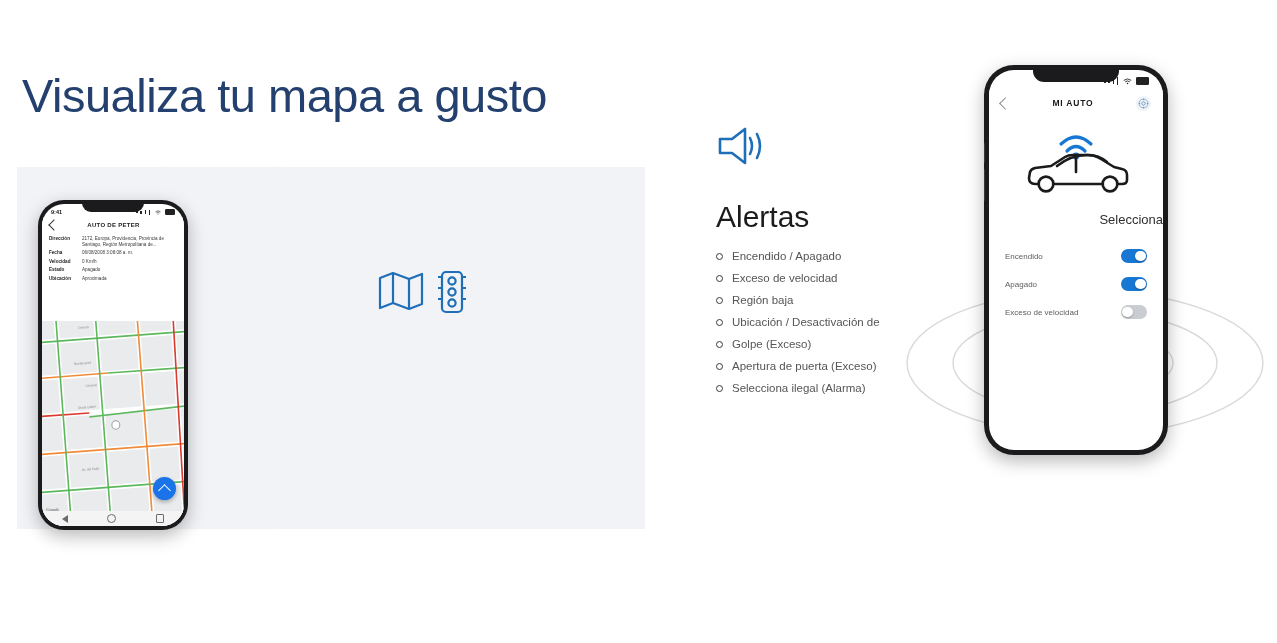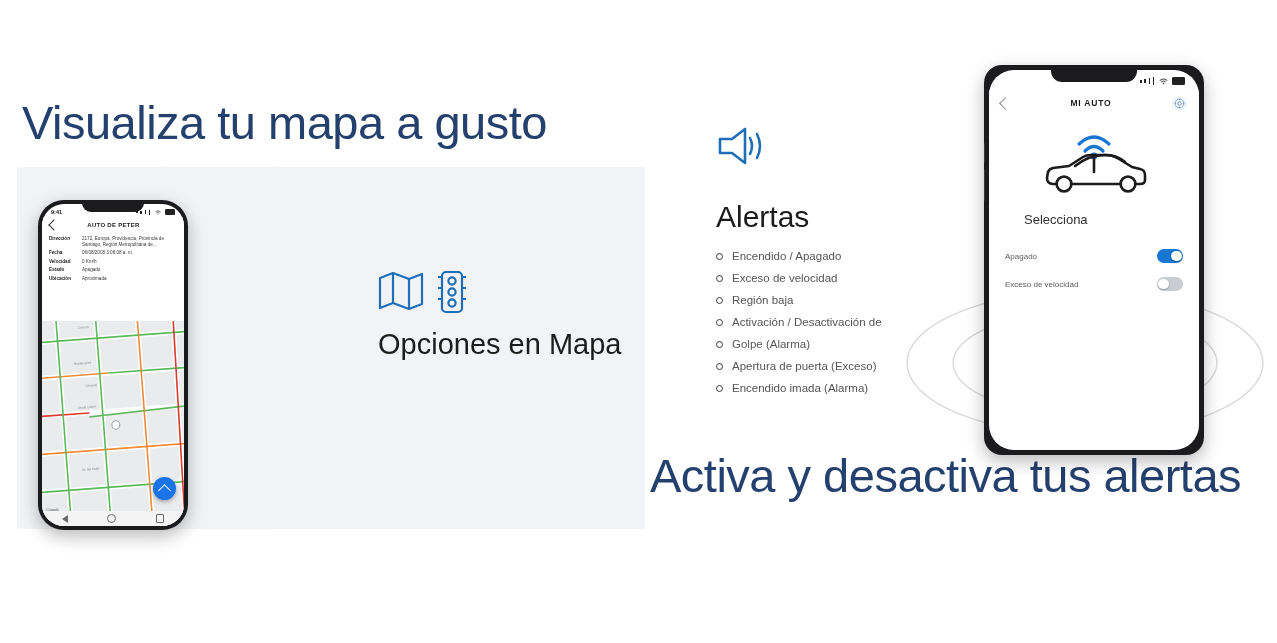--- a/index.html
+++ b/index.html
@@ -8,21 +8,21 @@
     font-family:"Liberation Sans",sans-serif;
     overflow:hidden;position:relative;
   }
   .stage{position:absolute;left:0;top:0;width:1277px;height:643px;}
 
   
   .big-heading{
     position:absolute;color:#24406e;font-weight:400;
     font-family:"Liberation Sans",sans-serif;white-space:nowrap;
   }
-  #h-left{left:22px;top:95px;font-size:47px;letter-spacing:-0.5px;}
+  #h-left{left:22px;top:68px;font-size:47px;letter-spacing:-0.5px;}
   #h-right{left:650px;top:448px;font-size:47px;letter-spacing:-0.5px;}
 
   
   .card{
     position:absolute;left:17px;top:167px;width:628px;height:362px;
     background:#f1f3f7;
   }
 
   
   .phone{position:absolute;background:#1b1b1d;border-radius:26px;
@@ -96,35 +96,35 @@
        margin-right:9px;flex:none;}
 
   #feat-map{left:378px;top:270px;}
   #feat-map .feat-title{font-size:29px;}
   #feat-alerts{left:716px;top:126px;}
   #feat-alerts .feat-title{font-size:30px;margin-top:30px;margin-bottom:16px;}
   #feat-alerts .bullets li{margin-bottom:10px;align-items:center;}
 
   
   .ripples{position:absolute;left:905px;top:268px;width:360px;height:190px;z-index:0;}
-  #phoneC{left:984px;top:65px;width:220px;height:390px;border-radius:18px;z-index:2;}
+  #phoneC{left:984px;top:65px;width:184px;height:390px;border-radius:30px;z-index:2;}
   #phoneC .bezel{left:5px;top:5px;right:5px;bottom:5px;border-radius:25px;}
   #phoneC .notch{width:86px;height:17px;border-bottom-left-radius:11px;border-bottom-right-radius:11px;}
   #phoneC .statusbar{padding:5px 14px 0 14px;font-size:7px;height:17px;justify-content:flex-end;}
   .side-btn{position:absolute;left:-1.5px;background:#3a3a3c;width:2.5px;border-radius:2px;}
   .c-appbar{position:absolute;top:20px;left:0;width:100%;height:26px;display:flex;
        align-items:center;padding:0 12px;box-sizing:border-box;background:#fff;z-index:4;}
   .c-title{flex:1;text-align:center;font-size:8.5px;font-weight:700;color:#1b1b1b;letter-spacing:.8px;}
   .c-chev{width:8px;height:8px;border-left:1.4px solid #8b8b8b;border-bottom:1.4px solid #8b8b8b;
        transform:rotate(45deg);}
   .gear-circ{width:15px;height:15px;border-radius:50%;background:#eef3f8;
        display:flex;align-items:center;justify-content:center;}
   .car-wrap{position:absolute;top:52px;left:0;width:100%;display:flex;justify-content:center;}
-  .sel-label{position:absolute;top:142px;width:100%;text-align:left;font-size:13px;
-       color:#2f2f2f;font-weight:400;margin-left:35px;}
+  .sel-label{position:absolute;top:142px;width:100%;text-align:right;font-size:13px;
+       color:#2f2f2f;font-weight:400;}
   .toggles{position:absolute;top:172px;left:0;width:100%;box-sizing:border-box;padding:0 16px;}
   .trow{display:flex;align-items:center;justify-content:space-between;height:28px;}
   .tlabel{font-size:8px;color:#5c5c5c;}
   .tsw{width:26px;height:13.5px;border-radius:8px;position:relative;flex:none;}
   .tsw.on{background:#1877d2;}
   .tsw.off{background:#c9ccd1;}
   .tsw .knob{position:absolute;top:1.4px;width:10.8px;height:10.8px;border-radius:50%;background:#fff;
        box-shadow:0 1px 2px rgba(0,0,0,.28);}
   .tsw.on .knob{right:1.4px;}
   .tsw.off .knob{left:1.4px;}
@@ -333,21 +333,20 @@
         <g fill="none" stroke="#1e6fb8" stroke-width="2.2" stroke-linejoin="round">
           <rect x="8" y="2" width="20" height="40" rx="4"></rect>
           <circle cx="18" cy="11" r="3.6"></circle>
           <circle cx="18" cy="22" r="3.6"></circle>
           <circle cx="18" cy="33" r="3.6"></circle>
           <path d="M4 7 L8 7 M4 18 L8 18 M4 29 L8 29"></path>
           <path d="M28 7 L32 7 M28 18 L32 18 M28 29 L32 29"></path>
         </g>
       </svg>
     </div>
-    <div class="feat-title">Opciones en Mapa</div>
   </div>
 
   <div class="feature" id="feat-alerts">
     <svg width="50" height="40" viewBox="0 0 50 40">
       <g fill="none" stroke="#1e6fb8" stroke-width="2.6" stroke-linejoin="round" stroke-linecap="round">
         <path d="M4 13 L16 13 L29 3 L29 37 L16 27 L4 27 Z"></path>
         <path d="M34 12 Q38 20 34 28"></path>
         <path d="M41 8 Q47 20 41 32"></path>
       </g>
     </svg>
@@ -360,33 +359,33 @@
       <li>
           <span class="bl"></span>
           <span>Exceso de velocidad</span>
         </li>
       <li>
           <span class="bl"></span>
           <span>Región baja</span>
         </li>
       <li>
           <span class="bl"></span>
-          <span>Activación / Desactivación de</span>
-        </li>
-      <li>
-          <span class="bl"></span>
-          <span>Golpe (Alarma)</span>
+          <span>Ubicación / Desactivación de</span>
+        </li>
+      <li>
+          <span class="bl"></span>
+          <span>Golpe (Exceso)</span>
         </li>
       <li>
           <span class="bl"></span>
           <span>Apertura de puerta (Exceso)</span>
         </li>
       <li>
           <span class="bl"></span>
-          <span>Encendido imada (Alarma)</span>
+          <span>Selecciona ilegal (Alarma)</span>
         </li>
     </ul>
   </div>
 
   <svg class="ripples" viewBox="0 0 360 190">
     <g fill="none" stroke="#d9d9d9" stroke-width="1.4">
       <ellipse cx="180" cy="95" rx="178" ry="72"></ellipse>
       <ellipse cx="180" cy="95" rx="132" ry="52"></ellipse>
       <ellipse cx="180" cy="95" rx="88" ry="33"></ellipse>
     </g>
@@ -439,30 +438,35 @@
             <circle cx="29" cy="62" r="7.4"></circle>
             <circle cx="93" cy="62" r="7.4"></circle>
           </g>
         </svg>
       </div>
 
       <div class="sel-label">Selecciona</div>
 
       <div class="toggles">
         <div class="trow">
+          <span class="tlabel">Encendido</span>
+          <span class="tsw on">
+              <span class="knob"></span>
+            </span>
+        </div>
+        <div class="trow">
           <span class="tlabel">Apagado</span>
           <span class="tsw on">
               <span class="knob"></span>
             </span>
         </div>
         <div class="trow">
           <span class="tlabel">Exceso de velocidad</span>
           <span class="tsw off">
               <span class="knob"></span>
             </span>
         </div>
       </div>
     </div>
   </div>
 
-  <div class="big-heading" id="h-right">Activa y desactiva tus alertas</div>
 
 </div>
 
 </body></html>

